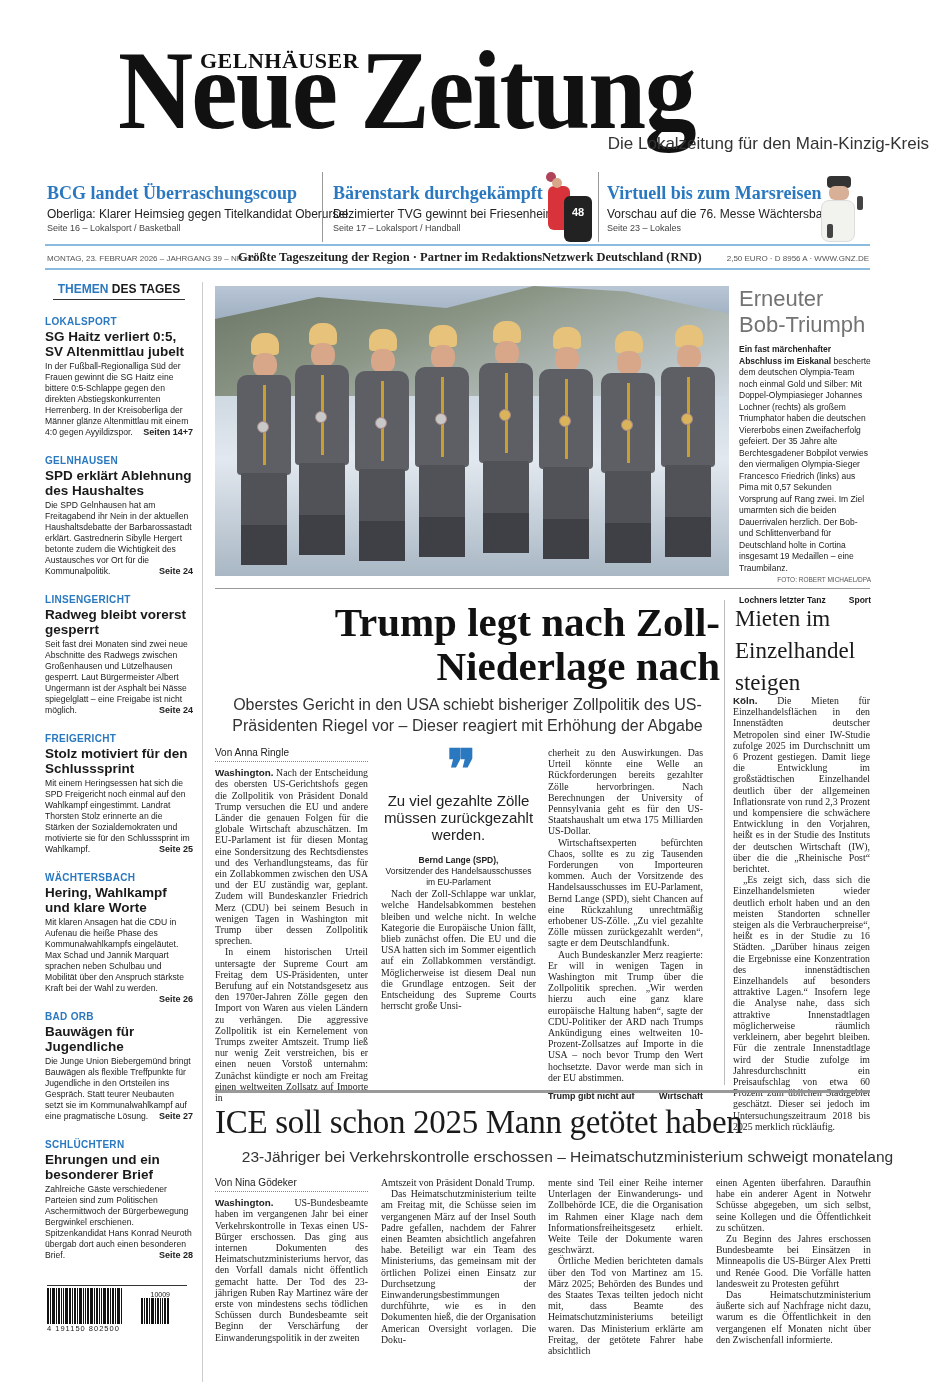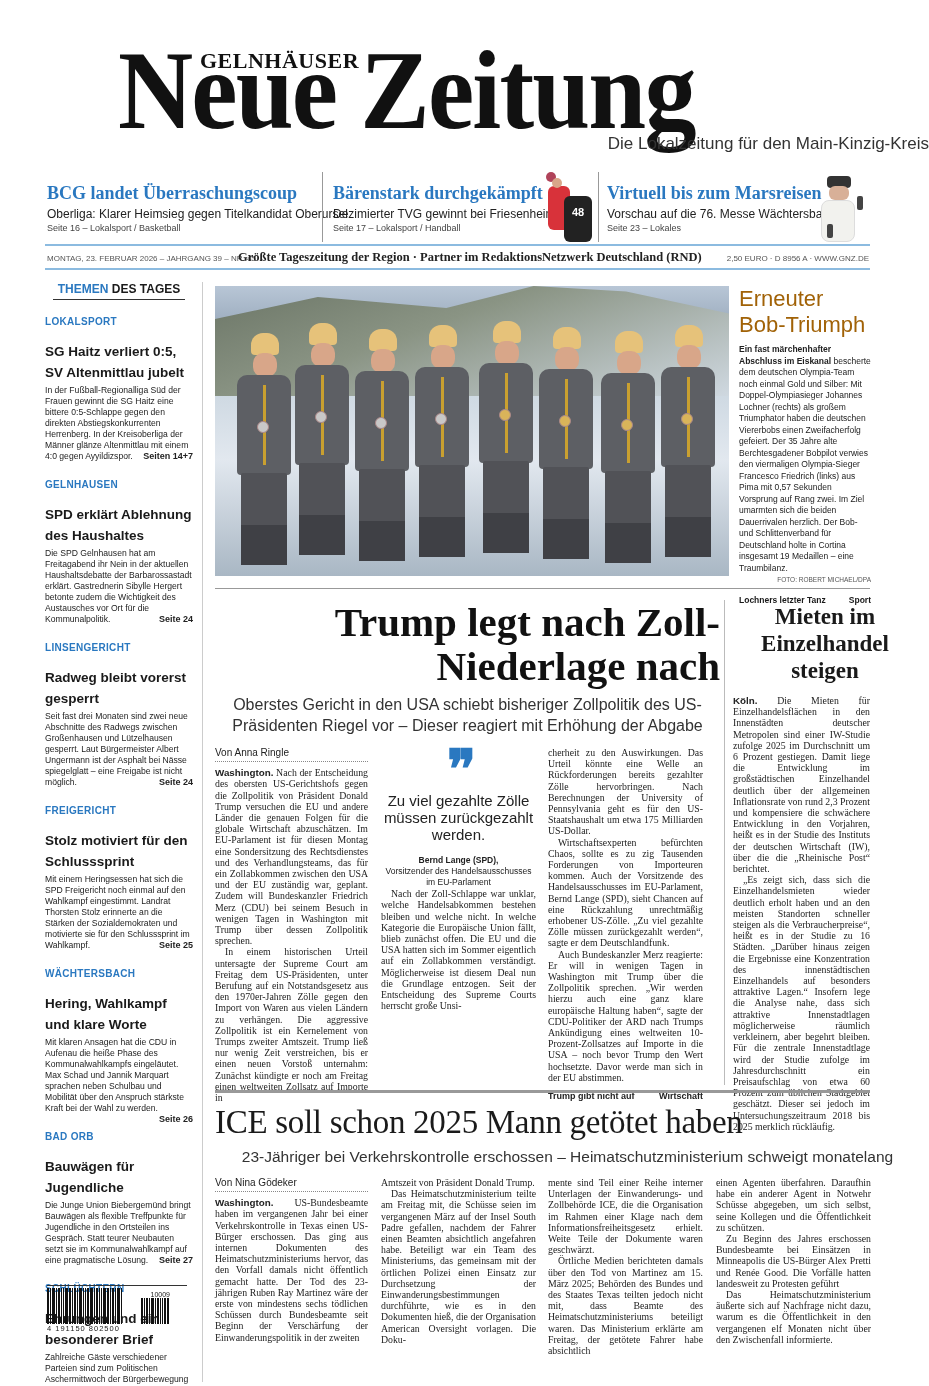--- a/index.html
+++ b/index.html
@@ -20,56 +20,56 @@
 .vsep{width:1px;background:#999}
 .hline-blue{height:2px;background:#8cbbe0}
 .dateline{top:254px;font-size:8px;color:#555;font-family:"Liberation Sans",sans-serif}
 .slogan{top:250px;left:238px;font-size:12.5px;font-weight:bold;color:#222}
 .price{top:254px;right:60px;font-size:8px;color:#555;font-family:"Liberation Sans",sans-serif}
 
 .left{left:45px;top:282px;width:148px}
 .themen{text-align:center;font-family:"Liberation Sans",sans-serif;font-weight:bold;font-size:12px;padding-bottom:3px;border-bottom:1.5px solid #333;margin:0 8px 16px}
 .topic{margin-bottom:17px}
 .topic .cat{font-family:"Liberation Sans",sans-serif;font-weight:bold;font-size:10px;color:#2a78c0;letter-spacing:0.3px}
-.topic h4{font-family:"Liberation Sans",sans-serif;font-size:13.5px;font-weight:bold;line-height:21px;margin-top:14px}
+.topic h4{font-family:"Liberation Sans",sans-serif;font-size:13.5px;font-weight:bold;line-height:15px;margin-top:2px}
 .topic p{font-family:"Liberation Sans",sans-serif;font-size:8.6px;line-height:11px;color:#222;margin-top:2px}
 .topic p b{float:right;font-size:9px;margin-left:4px}
 .lsep{position:absolute;left:202px;top:282px;width:1px;height:1100px;background:#ccc}
 
 .photo{left:215px;top:286px;width:514px;height:290px;overflow:hidden;background:linear-gradient(#b8c6d6 0%,#8e9fb2 20%,#c8d4de 30%,#e2e8ef 60%,#a9b7c4 100%)}
 .mtn{position:absolute;left:0;top:0;width:100%;height:110px;background:linear-gradient(160deg,#6b7566 0%,#8a9484 40%,#cfd8e0 100%);clip-path:polygon(0 30%,20% 10%,45% 20%,62% 0,80% 5%,100% 25%,100% 100%,0 100%)}
 .person{position:absolute;bottom:8px;width:58px;height:235px}
 .person .hat{position:absolute;top:0;left:16px;width:28px;height:22px;background:#e6c27a;border-radius:12px 12px 4px 4px}
 .person .face{position:absolute;top:20px;left:18px;width:24px;height:24px;background:#d8a689;border-radius:10px}
 .person .coat{position:absolute;top:42px;left:2px;width:54px;height:100px;background:#5d5f64;border-radius:10px 10px 4px 4px}
 .person .coat:after{content:"";position:absolute;left:26px;top:10px;width:3px;height:80px;background:#c9a030}
 .person .medal{position:absolute;top:88px;left:22px;width:12px;height:12px;border-radius:50%;background:#d9b45a;border:1px solid #a88}
 .person .legs{position:absolute;top:140px;left:6px;width:46px;height:92px;background:#515257;border-radius:2px}
 .person .legs:after{content:"";position:absolute;left:0;bottom:0;width:100%;height:40px;background:#3f4045}
 .caption-col{left:739px;top:286px;width:132px}
-.caption-col h2{font-family:"Liberation Sans",sans-serif;font-weight:normal;font-size:22px;line-height:26px;color:#a16207}
+.caption-col h2{font-family:"Liberation Sans",sans-serif;font-weight:normal;font-size:22px;line-height:26px;color:#737373}
 .caption-col p{font-family:"Liberation Sans",sans-serif;font-size:8.5px;line-height:11.5px;color:#222;margin-top:6px}
 .caption-col .credit{text-align:right;font-size:6.5px;color:#555;margin-top:2px;font-family:"Liberation Sans",sans-serif}
 .caption-col .ref{display:flex;justify-content:space-between;font-family:"Liberation Sans",sans-serif;font-weight:bold;font-size:8.5px;margin-top:12px}
 .hsep{height:1px;background:#999}
 
 .lead-h{left:215px;top:600px;width:505px;text-align:right;font-size:41px;font-weight:bold;line-height:44px;color:#111}
 .lead-sub{left:215px;top:694px;width:505px;text-align:center;font-family:"Liberation Sans",sans-serif;font-size:16px;line-height:21px;color:#333}
 .col{font-size:9.8px;line-height:11.2px;text-align:justify;hyphens:auto;color:#222}
 .col b.loc{font-family:"Liberation Sans",sans-serif}
 .col .ind{text-indent:10px}
 .byline{font-family:"Liberation Sans",sans-serif;font-size:10px;color:#222;padding-bottom:3px;border-bottom:1px dotted #888;margin-bottom:5px}
 .quote{text-align:center}
 .quote .qmark{font-family:"Liberation Sans",sans-serif;font-size:54px;font-weight:bold;color:#2a78c0;line-height:38px;height:34px;letter-spacing:-6px}
 .quote .qtext{font-family:"Liberation Sans",sans-serif;font-size:15px;line-height:17px;color:#222;margin-top:8px}
 .quote .qname{font-family:"Liberation Sans",sans-serif;font-size:8.5px;font-weight:bold;margin-top:12px}
 .quote .qrole{font-family:"Liberation Sans",sans-serif;font-size:8.5px;line-height:11px}
 .refline{display:flex;justify-content:space-between;font-family:"Liberation Sans",sans-serif;font-weight:bold;font-size:9px;margin-top:8px}
 
-.r-h{left:735px;top:603px;width:180px;text-align:center;font-size:23px;font-weight:bold;line-height:27px}
+.r-h{left:735px;top:603px;width:180px;font-size:23px;font-weight:normal;line-height:32px}
 .rsep{left:724px;top:600px;width:1px;height:485px;background:#bbb}
 
 .ice-h{left:215px;top:1103px;width:705px;text-align:left;font-size:33px;font-weight:normal;line-height:38px;letter-spacing:-0.3px}
 .ice-sub{left:215px;top:1148px;width:705px;text-align:center;font-family:"Liberation Sans",sans-serif;font-size:15.5px;color:#333}
 
 .barcode{left:47px;top:1288px;width:130px;height:62px}
 .bars{display:flex;height:36px;align-items:stretch}
 .bars span{display:block;background:#111;margin-right:1px}
 </style>
 </head>

